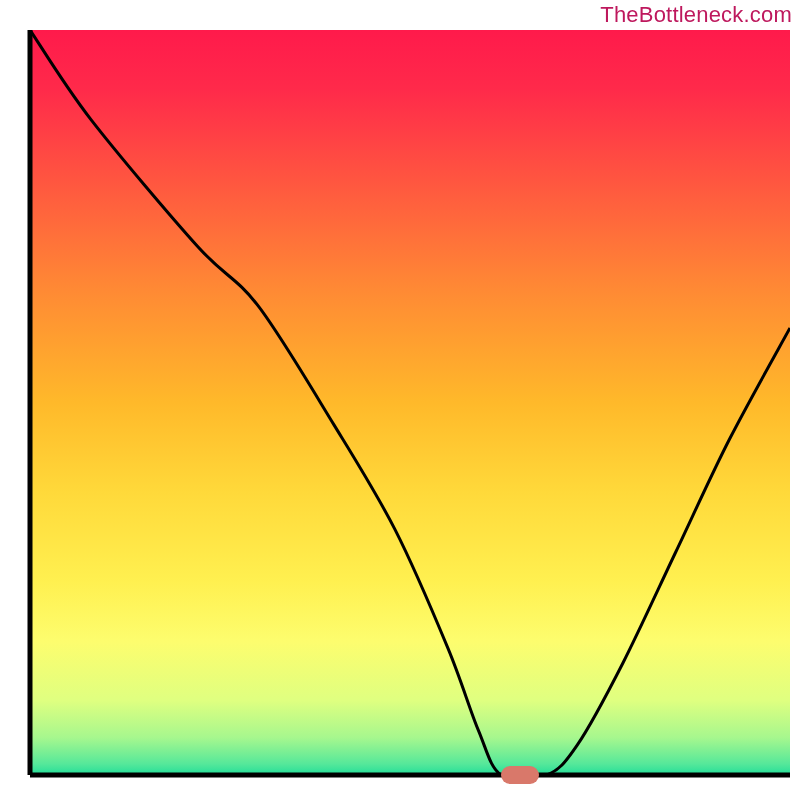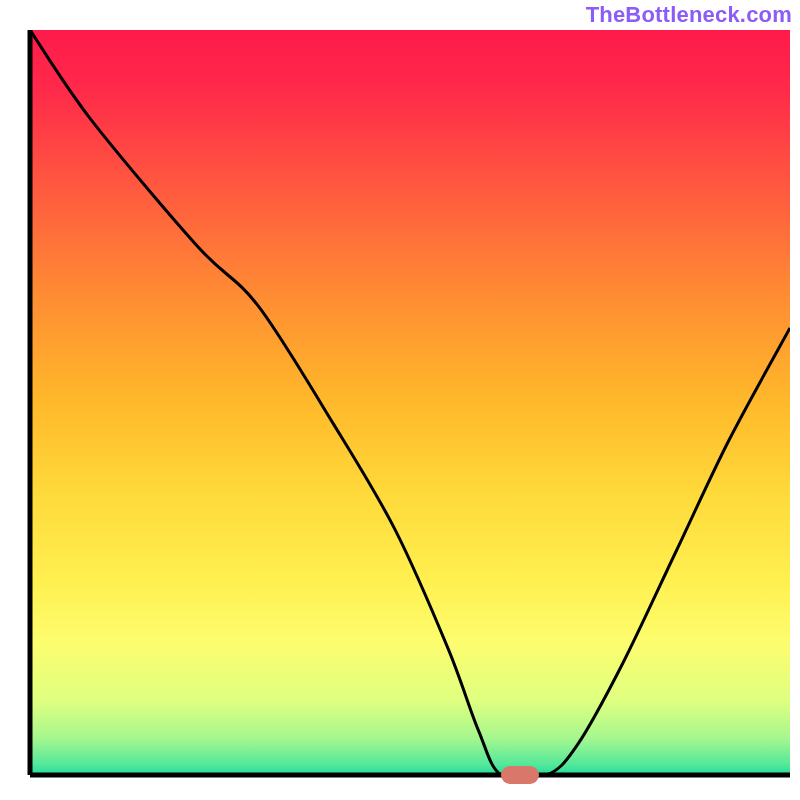--- a/index.html
+++ b/index.html
@@ -14,22 +14,22 @@
     position: relative;
     width: 800px;
     height: 800px;
   }
   .watermark {
     position: absolute;
     top: 2px;
     right: 8px;
     font-family: Arial, Helvetica, sans-serif;
     font-size: 22px;
-    font-weight: 700;
-    color: #8b5cf6;
+    font-weight: 400;
+    color: #be185d;
     letter-spacing: 0.2px;
     z-index: 20;
   }
   svg.plot {
     position: absolute;
     top: 0;
     left: 0;
     width: 800px;
     height: 800px;
   }

